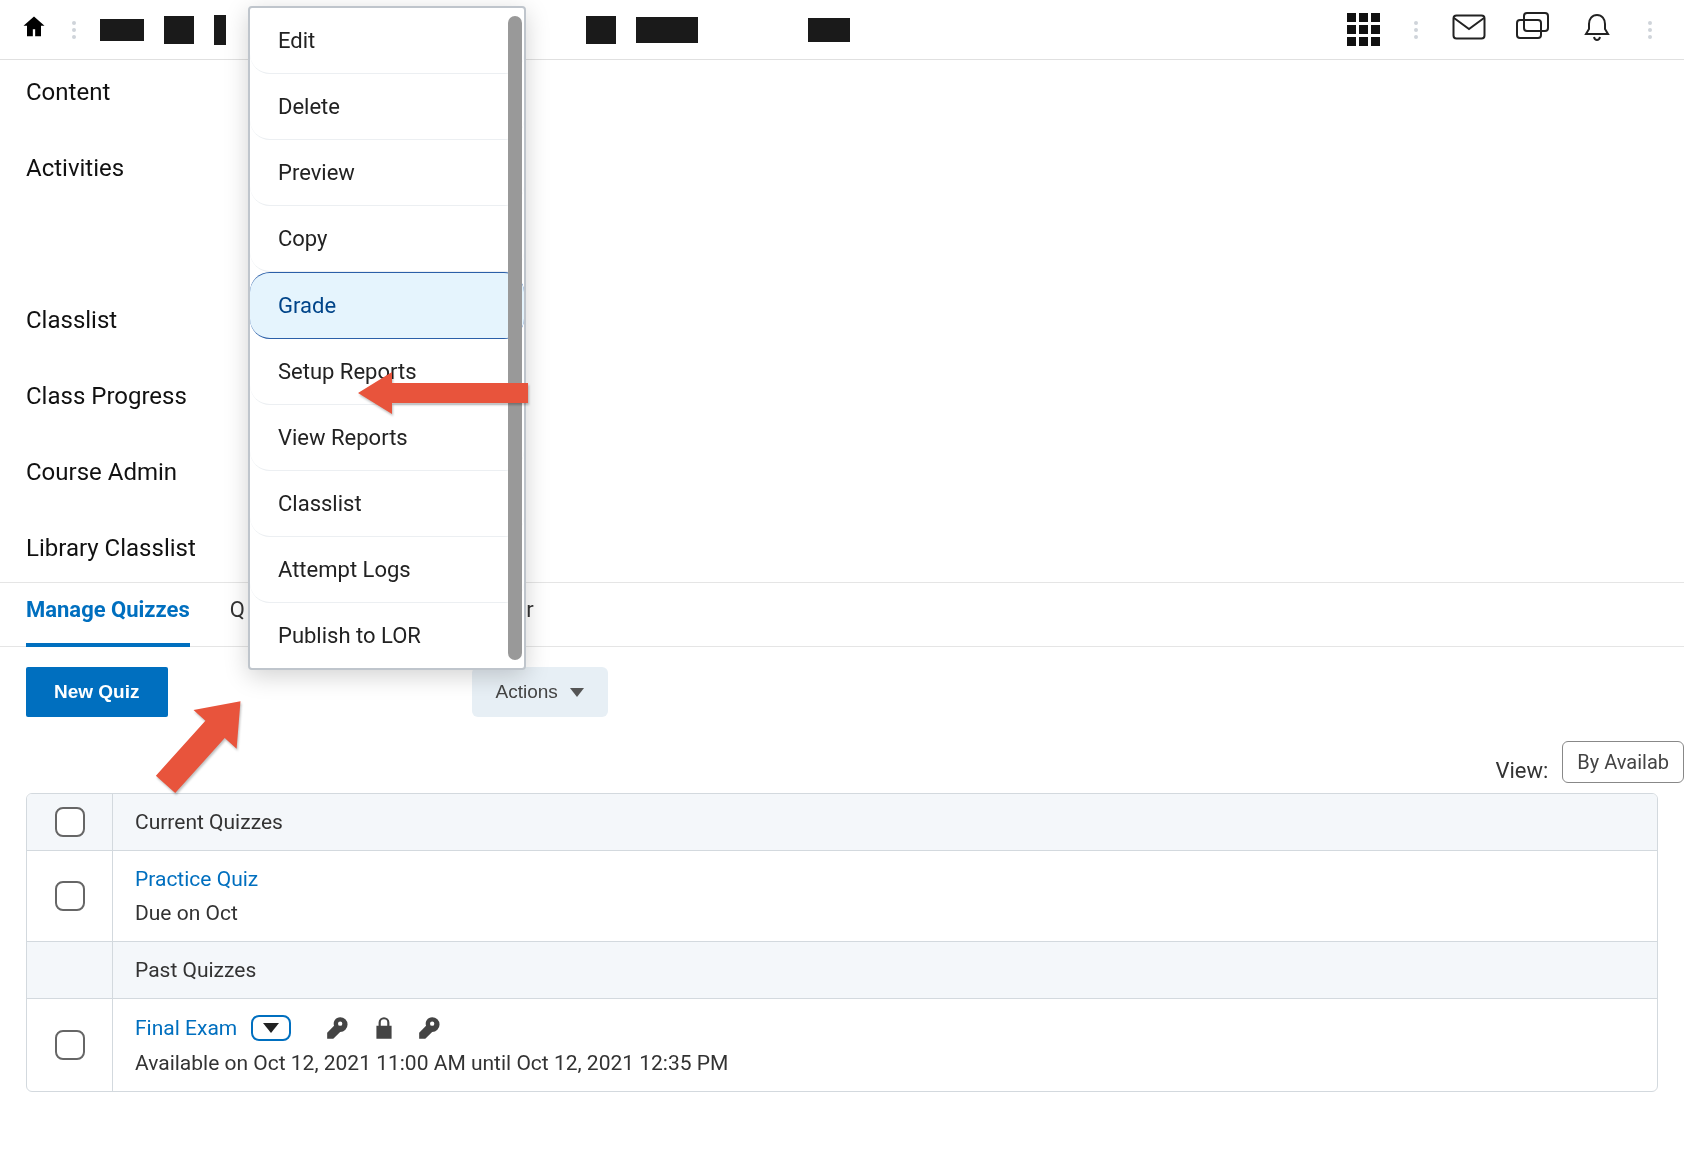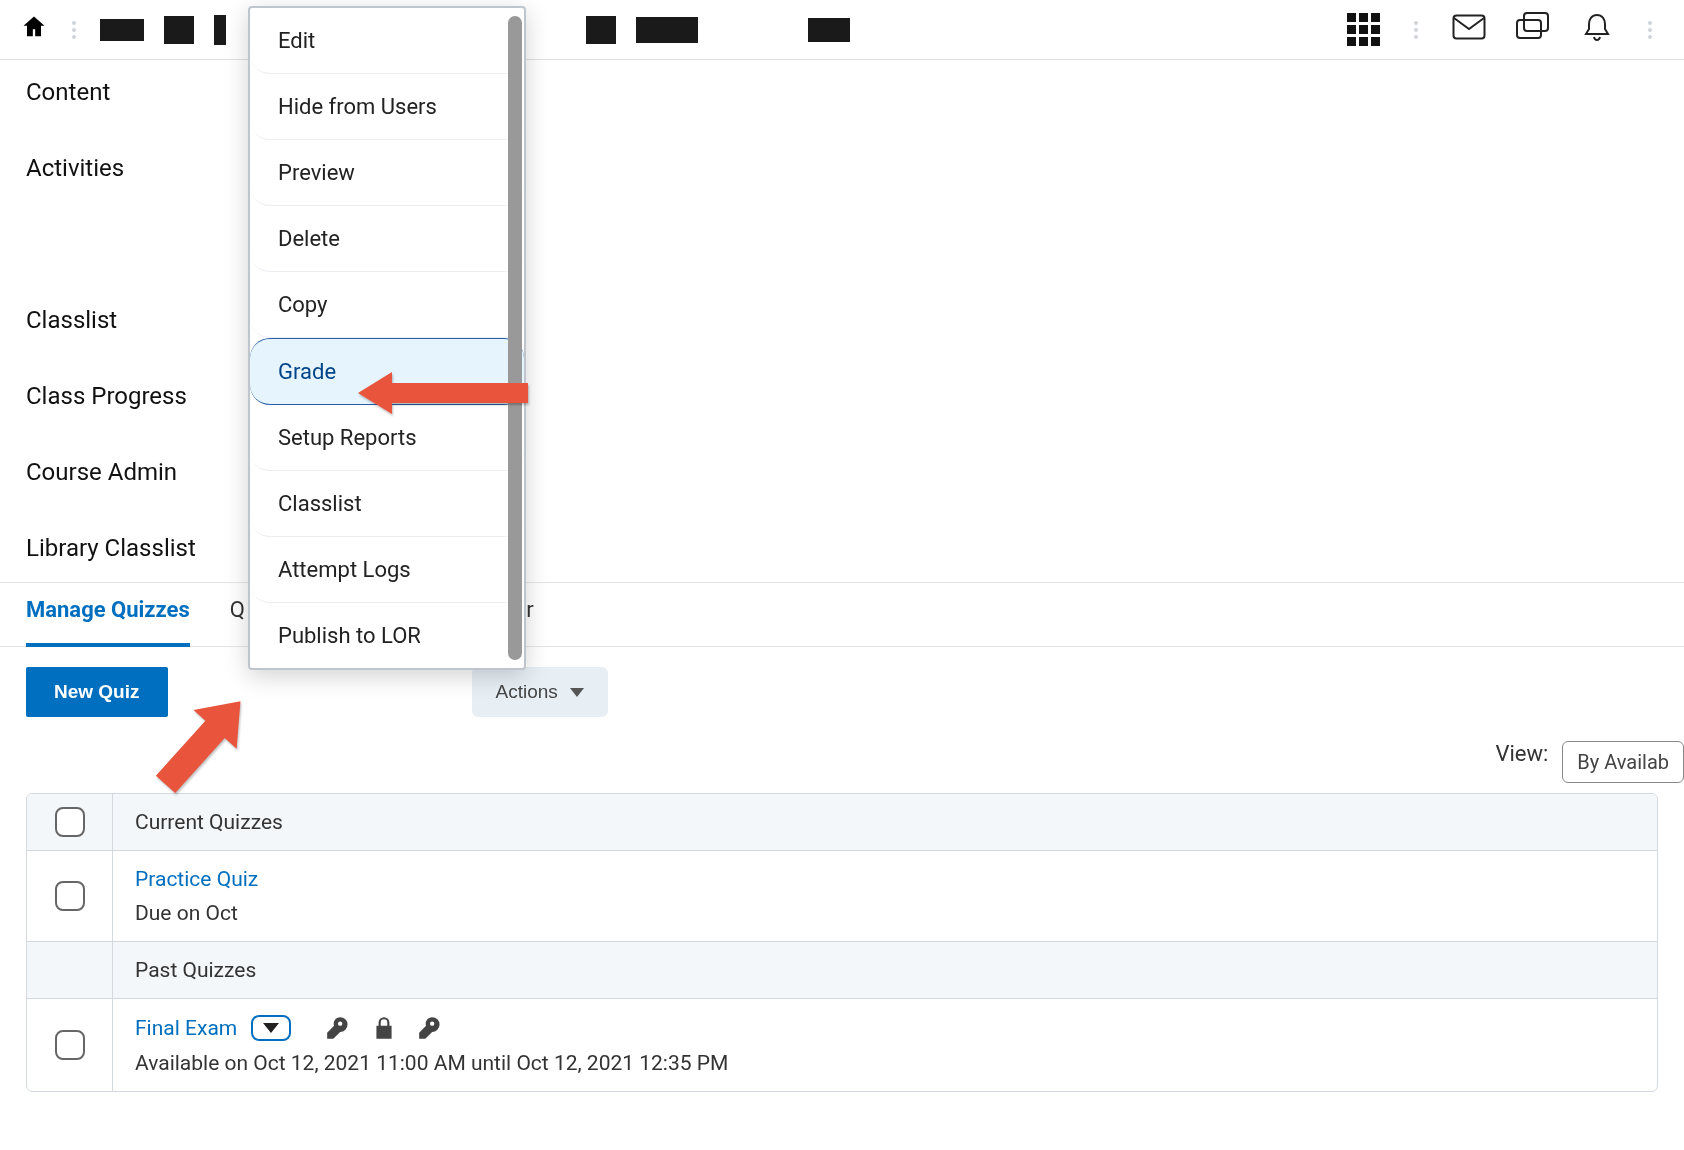--- a/index.html
+++ b/index.html
@@ -50,21 +50,21 @@
   .tabs .tab.active { color:#006fbf; font-weight:700; border-bottom:4px solid #006fbf; margin-bottom:-13px;}
   .tabs .lockdown { margin-left: 60px; }
 
   
   .toolbar { display:flex; gap:22px; padding:20px 26px; align-items:center;}
   .btn-primary { background:#006fbf; color:#fff; font-weight:700; font-size:19px; padding:14px 28px; border:none; border-radius:2px; cursor:pointer;}
   .btn-secondary { background:#e7eff5; color:#444; font-size:19px; padding:14px 24px; border:none; border-radius:6px; cursor:pointer; display:flex; align-items:center; gap:12px;}
   .chev-down { width:0; height:0; border-left:7px solid transparent; border-right:7px solid transparent; border-top:9px solid #555;}
 
   
-  .viewrow { display:flex; justify-content:flex-end; padding: 4px 0 10px 26px; align-items:flex-start; gap:14px; font-size:22px;}
+  .viewrow { display:flex; justify-content:flex-end; padding: 4px 0 10px 26px; align-items:flex-end; gap:14px; font-size:22px;}
   .viewrow .select { border:1px solid #888; border-radius:6px; padding:8px 14px; font-size:20px; color:#444; }
 
   
   .bulkrow { padding: 24px 48px 18px; }
   .bulkedit { color:#006fbf; font-weight:700; display:flex; gap:10px; align-items:center; cursor:pointer; font-size:19px;}
   .bulkedit svg { width:22px; height:22px; fill:#006fbf;}
 
   
   .qtable { margin: 0 26px; border:1px solid #d3d9de; border-radius:6px; overflow:hidden;}
   .qrow { display:flex; align-items:flex-start; border-bottom:1px solid #d3d9de;}
@@ -247,26 +247,26 @@
         </span>
         <div class="quiz-sub">Available on Oct 12, 2021 11:00 AM until Oct 12, 2021 12:35 PM</div>
       </div>
     </div>
   </div>
 
   <div class="dropdown">
     <div class="scroll"></div>
     <ul>
       <li>Edit</li>
-      <li>Hide from Users</li>
+      <li>Delete</li>
       <li>Preview</li>
-      <li>Delete</li>
       <li>Copy</li>
       <li class="hl">Grade</li>
       <li>Setup Reports</li>
+      <li>View Reports</li>
       <li>Classlist</li>
       <li>Attempt Logs</li>
       <li>Publish to LOR</li>
     </ul>
   </div>
 
   <div class="arrow-right" style="left:358px; top:366px;">
     <svg width="170" height="54" viewBox="0 0 170 54">
       <polygon points="0,27 34,6 34,17 170,17 170,37 34,37 34,48" fill="#E8543C"></polygon>
     </svg>

